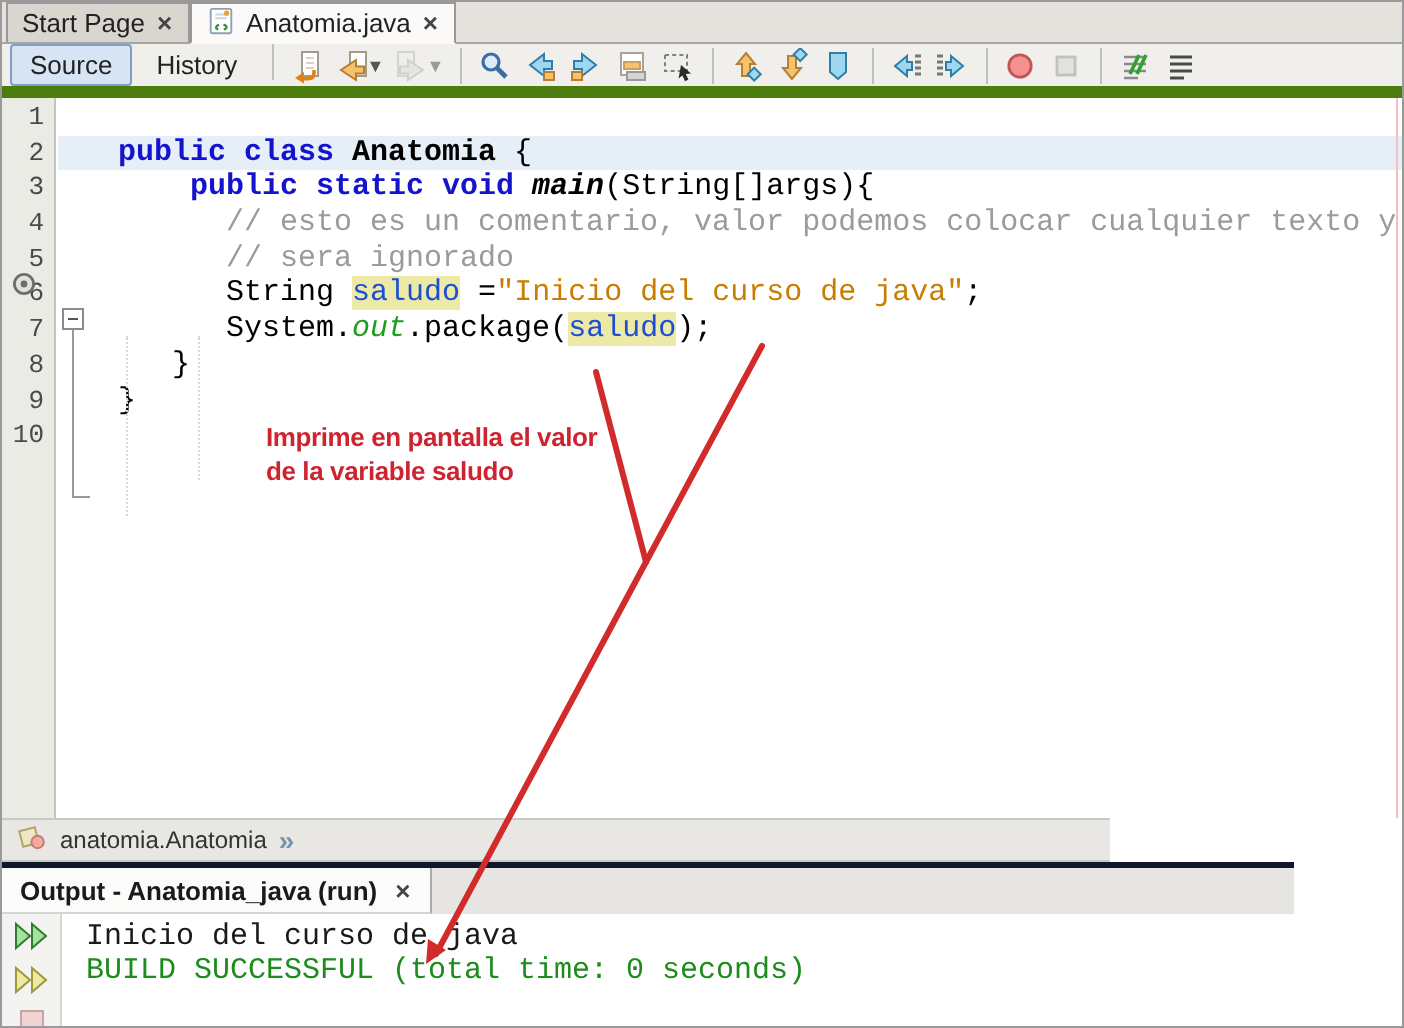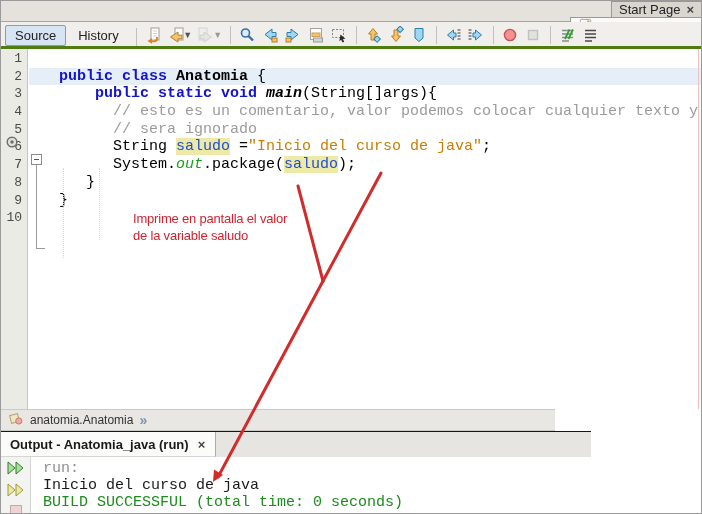--- a/index.html
+++ b/index.html
@@ -6,35 +6,35 @@
   html,body { background:#888; }
   .screen {
     position:relative; width:702px; height:514px; overflow:hidden;
     background:#FFF; font-family:"Liberation Sans", sans-serif;
     border:1px solid #9A9A9A;
   }
   
   .tabbar {
     position:absolute; left:0; top:0; width:702px; height:21px;
     background:#E5E2DD; border-bottom:1px solid #A5A5A5;
-    display:flex; align-items:flex-end; padding-left:2px;flex-direction:column;
+    display:flex; align-items:flex-end; padding-left:2px;
   }
   .tab {
     height:20px; display:flex; align-items:center; gap:5px;
     padding:0 7px; font-size:13px; color:#222;
     border:1px solid #989898; border-bottom:none;
     background:#D9D6D0; cursor:default;
   }
   .tab.active { background:#FBFAF8; height:21px; margin-bottom:-1px; border-bottom:1px solid #FBFAF8; }
   .tabx { color:#444; font-size:13px; font-weight:bold; padding:0 1px; }
   
   .toolbar {
     position:absolute; left:0; top:21px; width:702px; height:27px;
-    background:#F0EFEC; border-bottom:3px solid #4d7c0f;
-    display:flex; align-items:flex-end; padding-left:4px;
+    background:#F0EFEC; border-bottom:6px solid #4d7c0f;
+    display:flex; align-items:flex-start; padding-left:4px;
   }
   .viewbtn {
     font-size:13px; color:#222; padding:2px 9px; margin-right:2px;
     border:1px solid transparent; background:transparent; border-radius:2px;
     font-family:"Liberation Sans", sans-serif;
   }
   .viewbtn.sel { background:#D7E4F3; border:1px solid #7E9EC6; }
   .tsep { width:1px; height:18px; background:#C0C0BC; margin:0 5px; }
   .icons { display:flex; align-items:center; }
   .tbtn { width:23px; height:22px; border:none; background:transparent; display:flex; align-items:center; justify-content:center; }
@@ -67,36 +67,36 @@
   .marginline { position:absolute; top:0; bottom:0; left:697px; width:1px; background:#F0BFBF; }
   .badge { position:absolute; left:5px; top:87px; width:12px; height:12px; }
   .foldbox { position:absolute; left:30px; top:105px; width:11px; height:11px; background:#FFF; border:1px solid #8C8C8C; }
   .foldbox::before { content:""; position:absolute; left:2px; right:2px; top:4px; height:1px; background:#555; }
   .foldline { position:absolute; left:35px; top:116px; width:1px; height:84px; background:#9A9A9A; }
   .foldtick { position:absolute; left:35px; top:199px; width:9px; height:1px; background:#9A9A9A; }
   .iguide { position:absolute; width:0; border-left:1px dotted #D8D8D4; }
   
   .annotation {
     position:absolute; left:132px; top:210px; z-index:45;
-    color:#CE2430; font-size:13px; font-weight:normal; line-height:16.5px;
+    color:#CE2430; font-size:13px; font-weight:bold; line-height:16.5px;
     letter-spacing:-0.2px;
   }
   .arrowsvg { position:absolute; left:0; top:0; z-index:40; pointer-events:none; }
   
   .breadcrumb {
     position:absolute; left:0; top:408px; width:554px; height:22px;
     background:#E9E7E3; border-top:1px solid #C9C9C5; border-bottom:1px solid #C9C9C5;
     display:flex; align-items:center; gap:6px; padding-left:7px;
     font-size:12px; color:#333;
   }
   .chev { color:#7A93AE; font-weight:bold; font-size:14px; }
   
   .outhead {
-    position:absolute; left:0; top:430px; width:590px; height:26px;
-    background:#E7E5E1; border-top:1px solid #0f172a;
+    position:absolute; left:0; top:430px; width:646px; height:26px;
+    background:#E7E5E1; border-top:3px solid #0f172a;
     display:flex; align-items:stretch;
   }
   .outtab {
     display:flex; align-items:center; gap:8px; padding:0 9px;
     background:#FBFBFA; border-right:1px solid #ABABab; border-bottom:1px solid #D5D5D1;
     font-size:13px; font-weight:bold; color:#1A1A1A;
   }
   .outbody { position:absolute; left:0; top:456px; width:702px; height:58px; background:#FFF; overflow:hidden; }
   .outrail {
     position:absolute; left:0; top:0; width:30px; height:100%;
@@ -320,19 +320,18 @@
           </svg></button>
       <button class="railbtn"><svg width="20" height="16" viewBox="0 0 20 16">
             <path d="M2 2l7 6-7 6z" fill="#EDE9A0" stroke="#9A9A3A"></path>
             <path d="M10 2l7 6-7 6z" fill="#EDE9A0" stroke="#9A9A3A"></path>
           </svg></button>
       <button class="railbtn"><svg width="14" height="14" viewBox="0 0 14 14">
             <rect x="1.5" y="1.5" width="11" height="11" fill="#EFD4D4" stroke="#C9A5A5"></rect>
           </svg></button>
     </div>
     <div class="outlines">
-        <div class="outline muted">run:</div>
         <div class="outline plain">Inicio del curso de java</div>
         <div class="outline success">BUILD SUCCESSFUL (total time: 0 seconds)</div>
       </div>
   </div>
 
 </div>
 
 </body></html>

